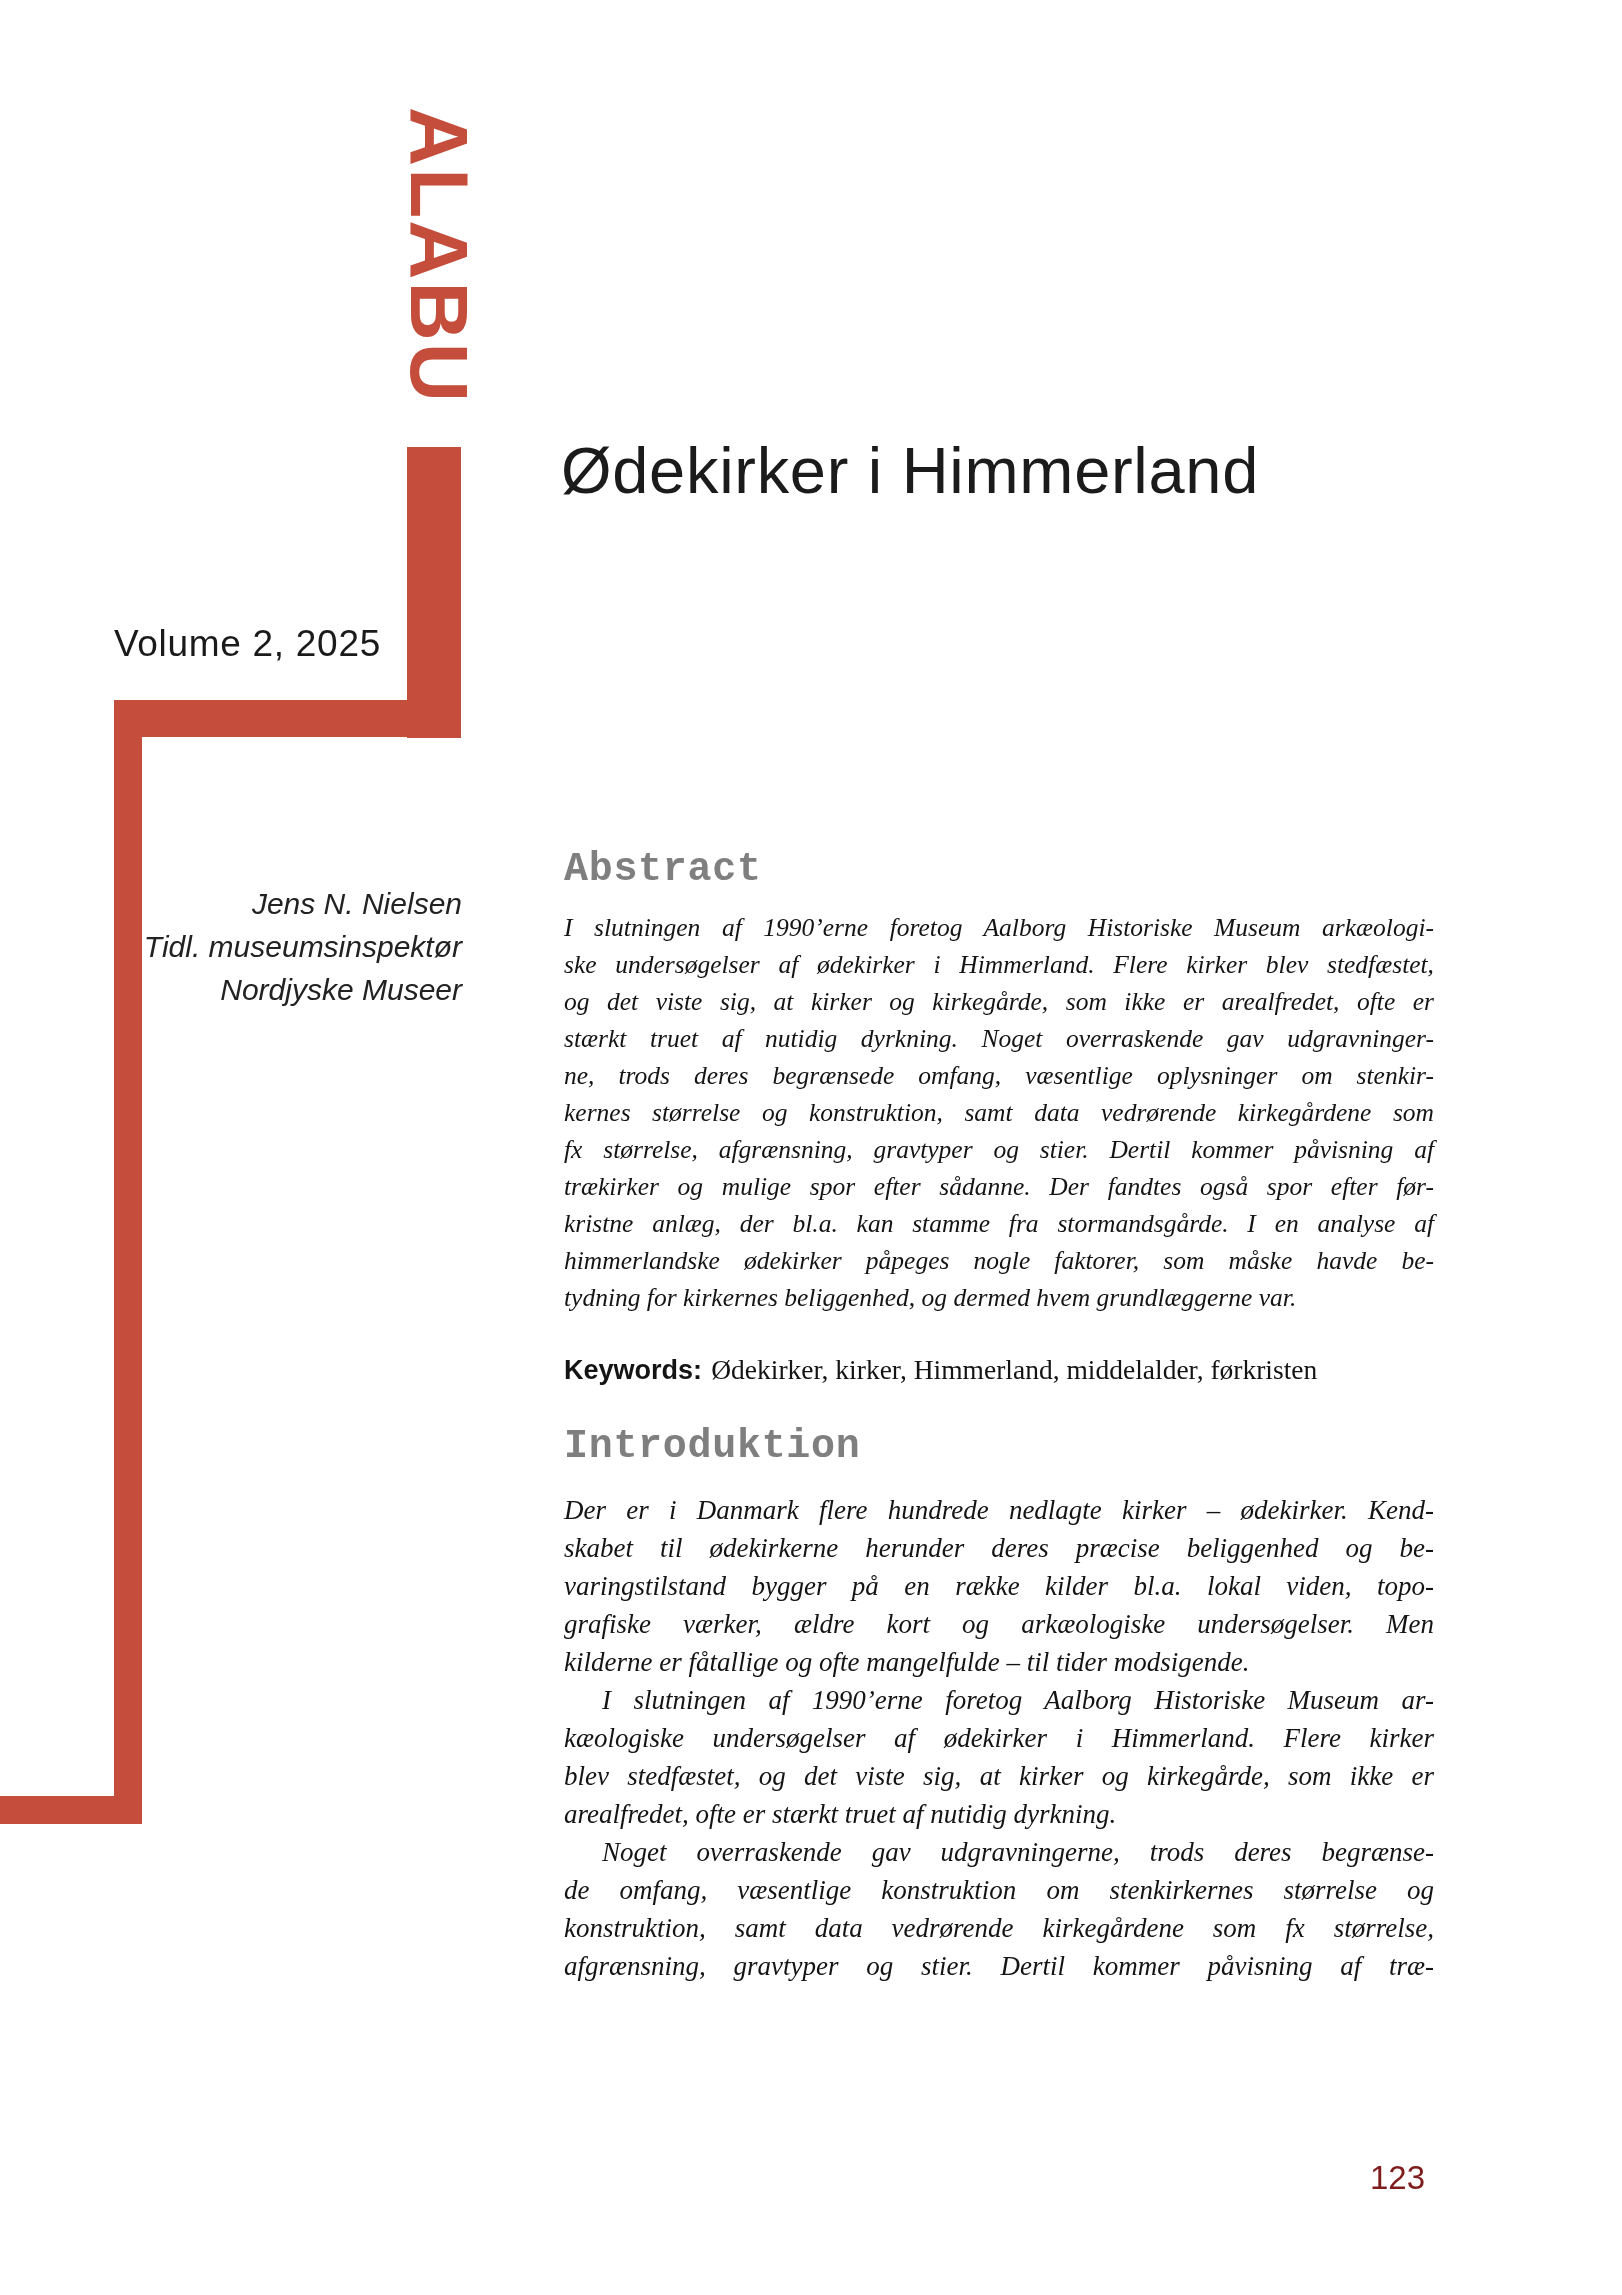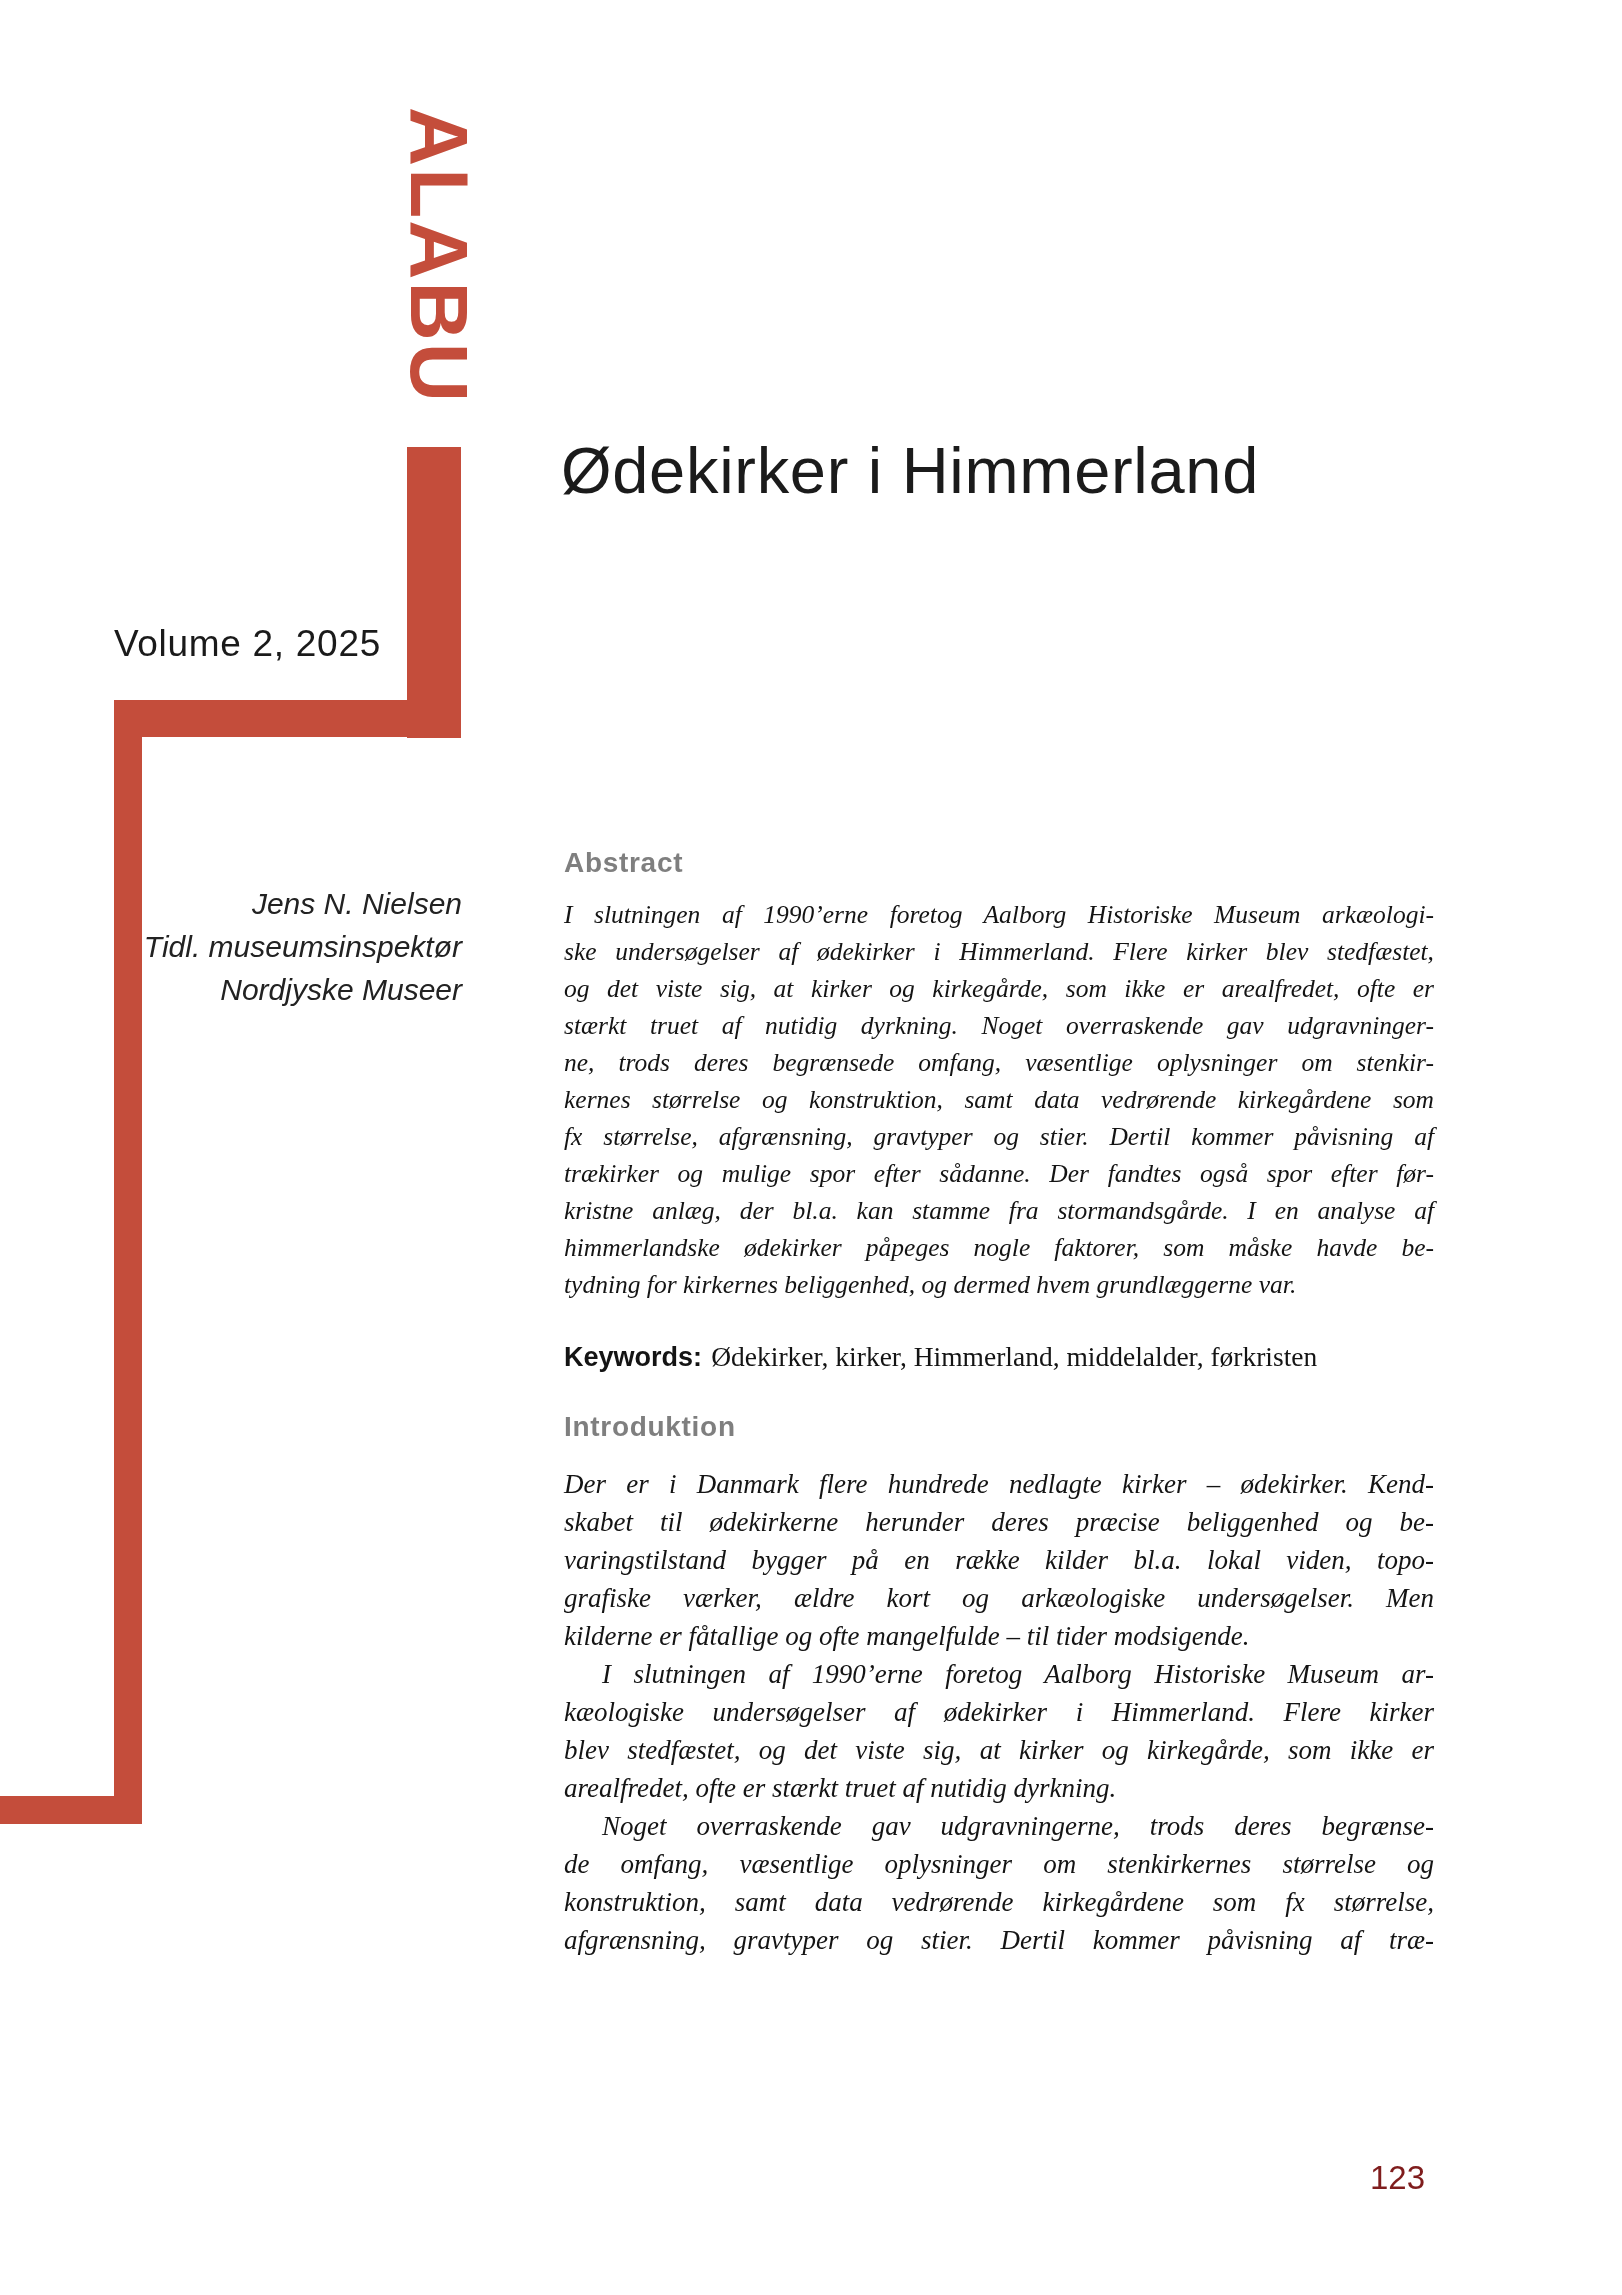--- a/index.html
+++ b/index.html
@@ -68,23 +68,23 @@
 
   
   .main-col {
     position: absolute;
     left: 564px;
     top: 848px;
     width: 870px;
     color: #141414;
   }
   .section-heading {
-    font-family: Liberation Sans, sans-serif;
+    font-family: Liberation Mono, monospace;
     font-weight: 700;
-    font-size: 28px;
+    font-size: 40px;
     letter-spacing: 0.7px;
     line-height: 1.1;
   }
   .abstract-block { margin-top: 17px; margin-bottom: 16px; }
   .abstract-block .pline {
     font-family: "Liberation Serif", serif;
     font-style: italic;
     font-size: 25.5px;
     line-height: 37px;
   }
@@ -179,21 +179,21 @@
           <div class="pline lastline">kilderne er fåtallige og ofte mangelfulde – til tider modsigende.</div>
         </div>
         <div class="para">
           <div class="pline indent">I slutningen af 1990’erne foretog Aalborg Historiske Museum ar-</div>
           <div class="pline">kæologiske undersøgelser af ødekirker i Himmerland. Flere kirker</div>
           <div class="pline">blev stedfæstet, og det viste sig, at kirker og kirkegårde, som ikke er</div>
           <div class="pline lastline">arealfredet, ofte er stærkt truet af nutidig dyrkning.</div>
         </div>
         <div class="para">
           <div class="pline indent">Noget overraskende gav udgravningerne, trods deres begrænse-</div>
-          <div class="pline">de omfang, væsentlige oplysninger om stenkirkernes størrelse og</div>
+          <div class="pline">de omfang, væsentlige konstruktion om stenkirkernes størrelse og</div>
           <div class="pline">konstruktion, samt data vedrørende kirkegårdene som fx størrelse,</div>
           <div class="pline">afgrænsning, gravtyper og stier. Dertil kommer påvisning af træ-</div>
         </div>
       </div>
 
   </div>
 
   <div class="page-number">123</div>
 
 </div>

